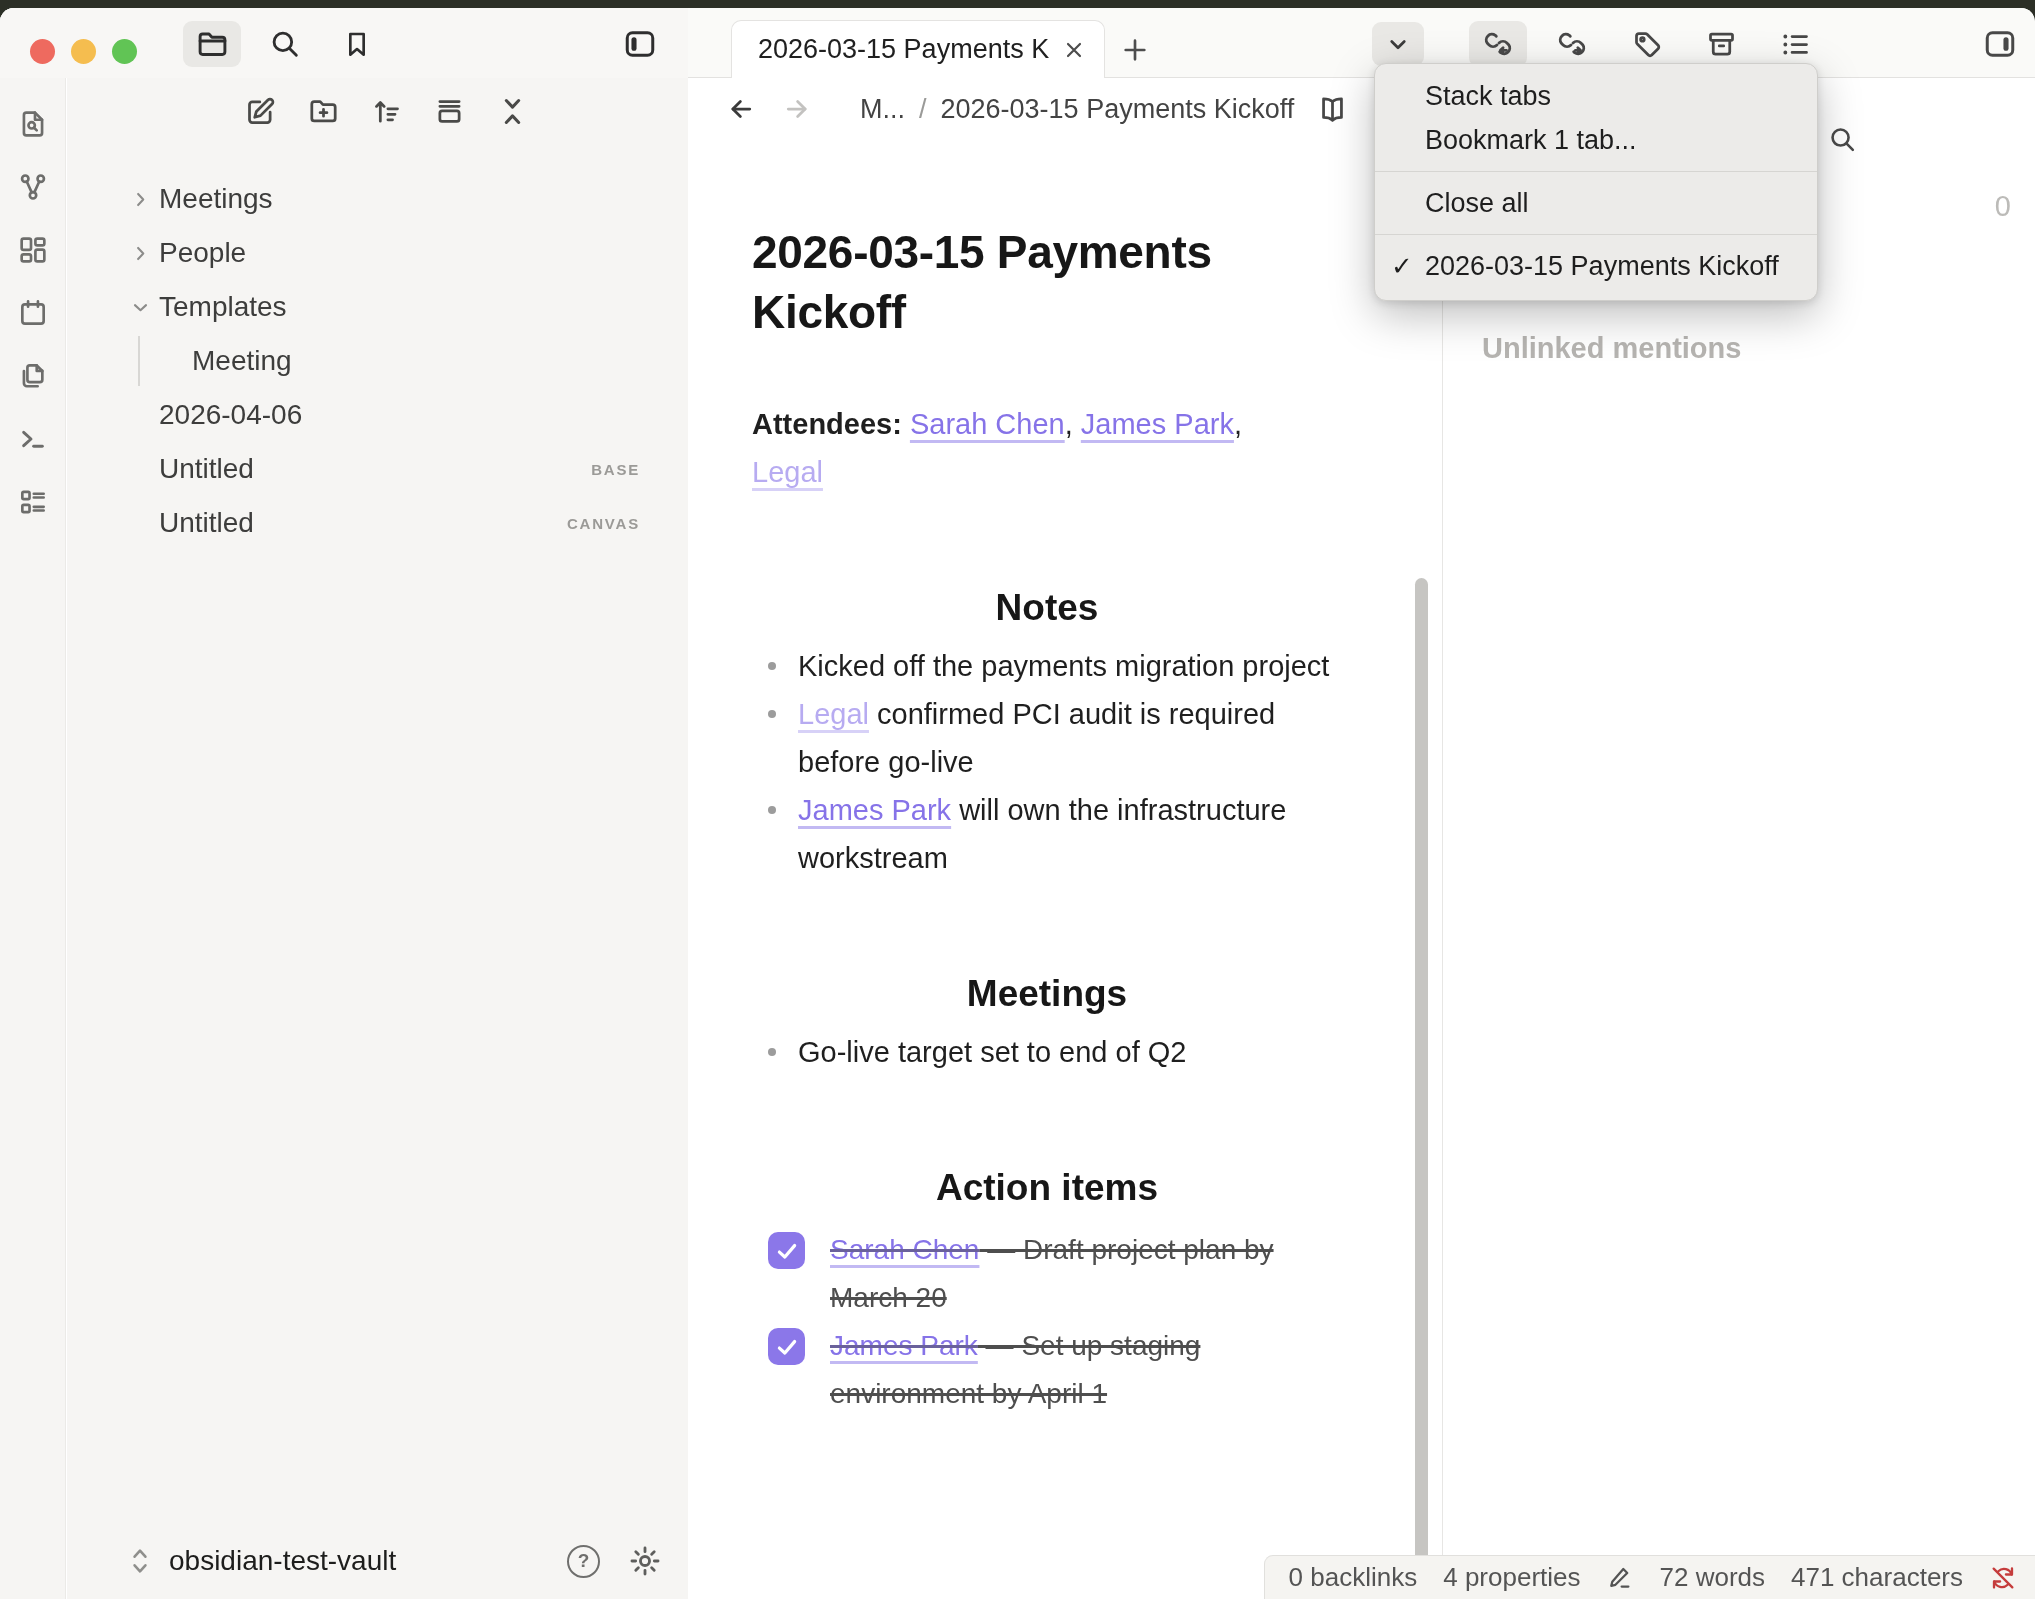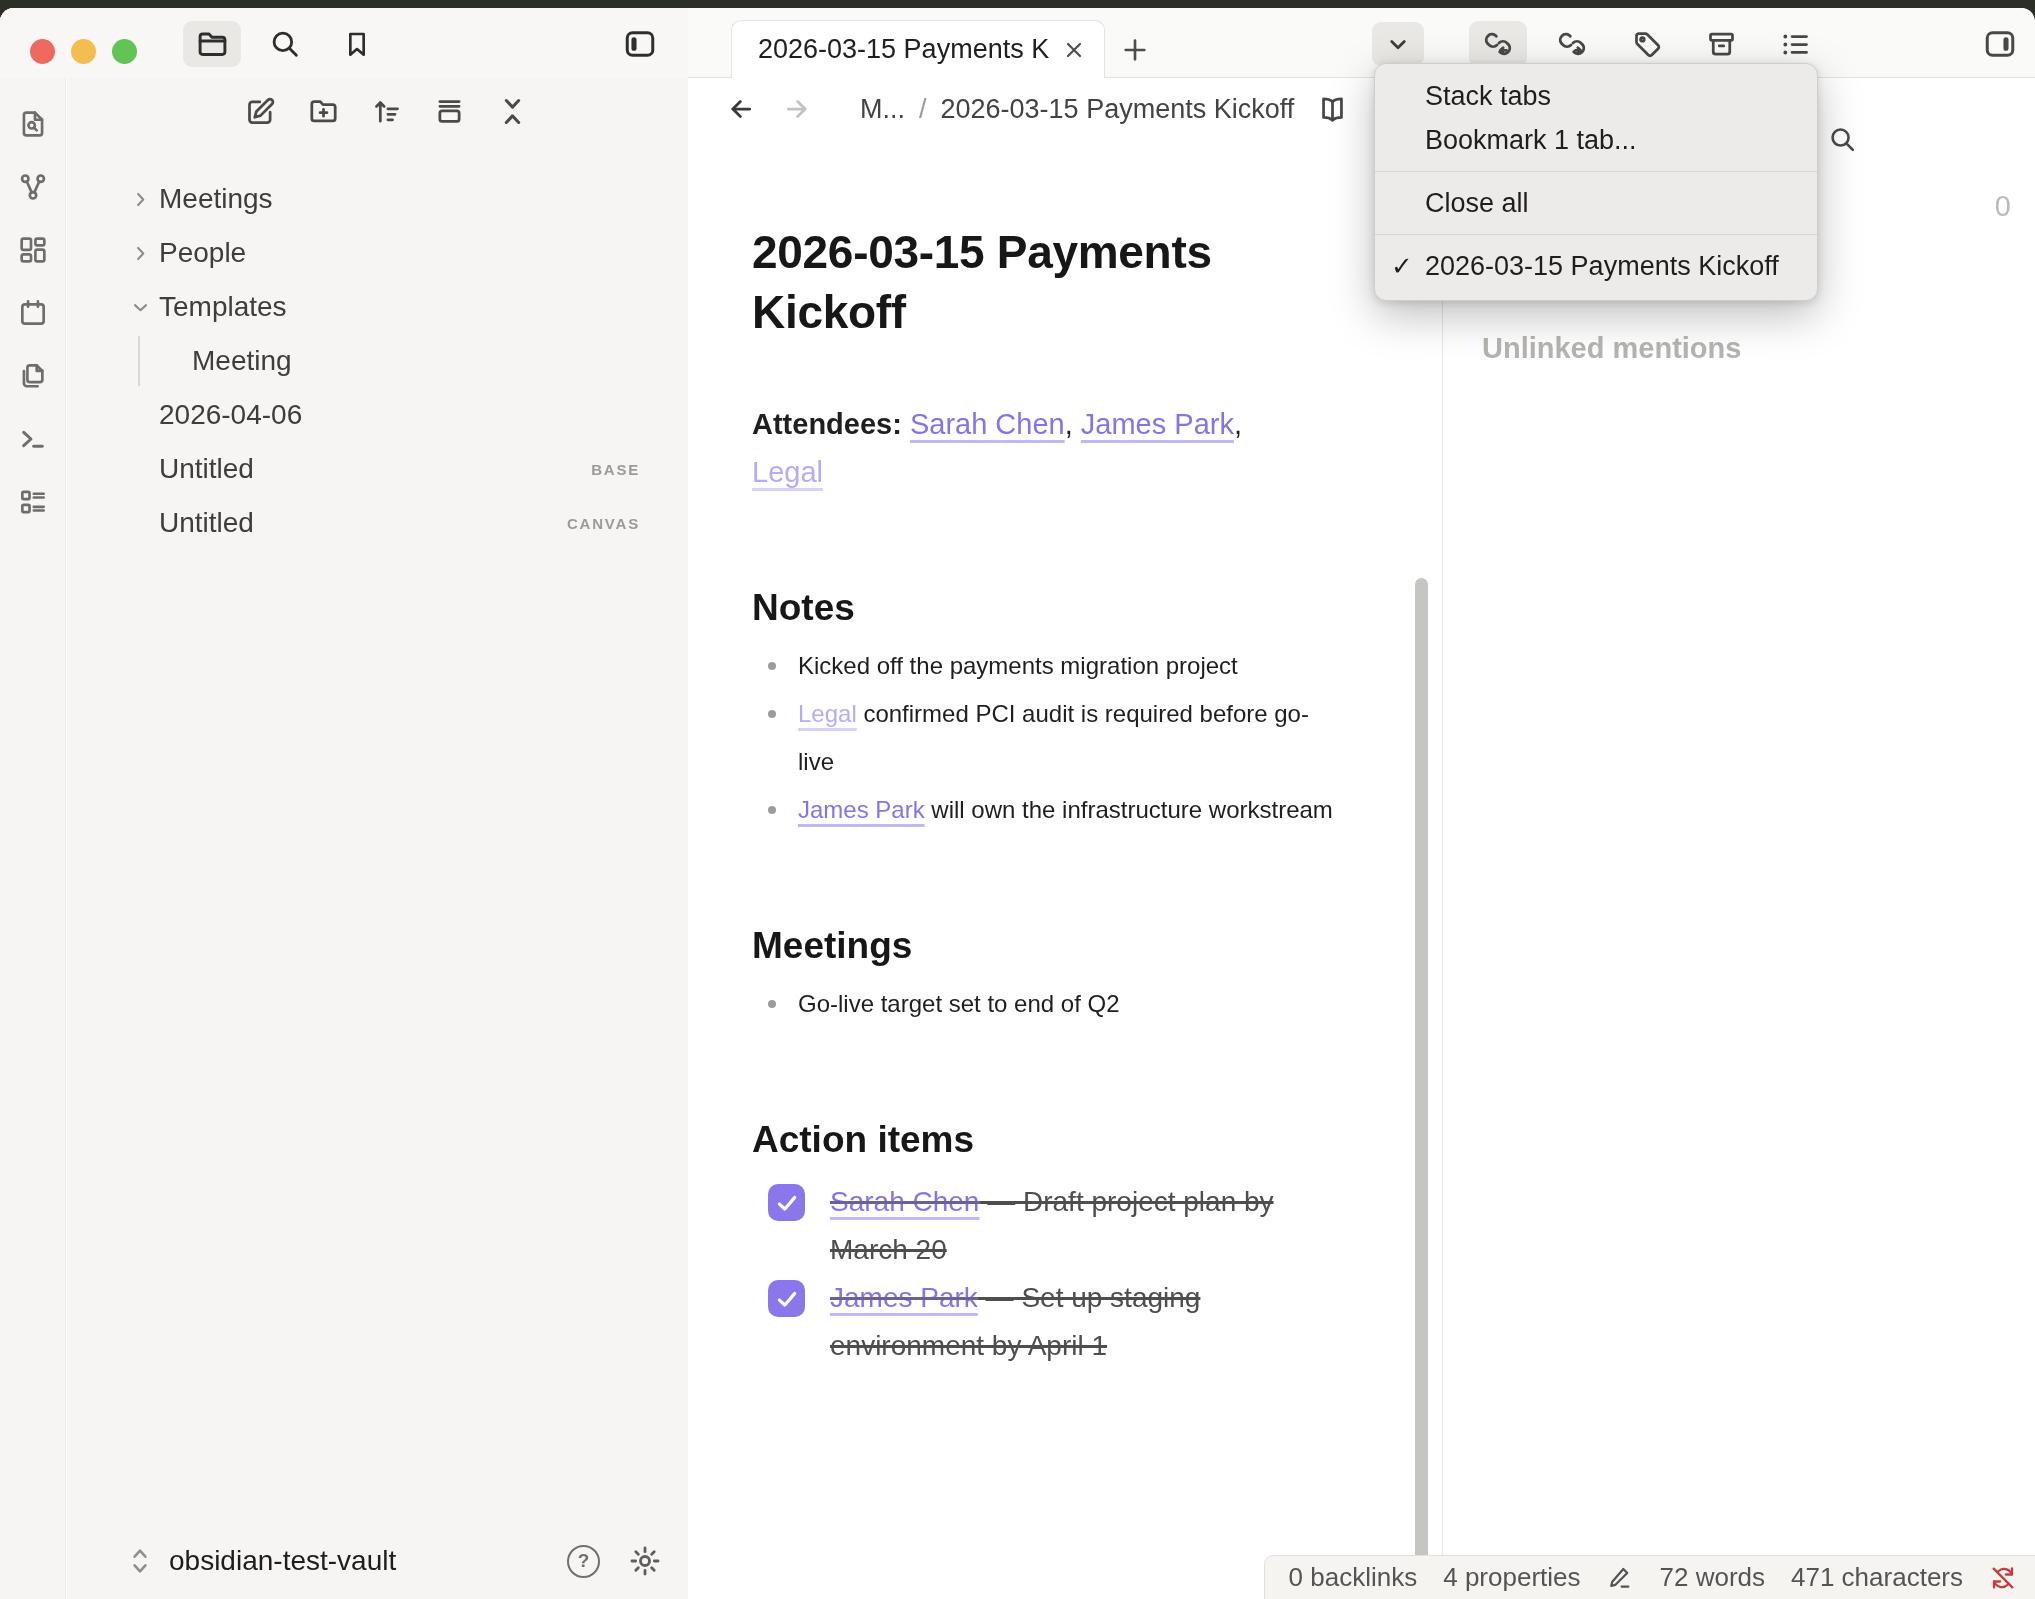--- a/index.html
+++ b/index.html
@@ -50,23 +50,23 @@
   .view-header{height:62px;display:flex;align-items:center;padding-left:38px;}
   .nav-arrow{margin-right:26px;display:flex;}
   .nav-back{color:#3b3b3b}.nav-fwd{color:#c3c2c0}
   .crumb{font-size:27px;color:#434343;margin-left:22px;white-space:nowrap;}
   .crumb-sep{color:#9a9a98;margin:0 14px;}
   .book{margin-left:22px;color:#474747;display:flex;}
   .doc{padding:82px 0 0 64px;width:590px;}
   .doc h1{font-size:46px;line-height:60px;font-weight:700;color:#171717;letter-spacing:-.3px;margin:0;}
   .attendees{margin:58px 0 0;max-width:560px;font-size:29px;line-height:48px;color:#1f1f1f;}
   .attendees b{font-weight:700;}
-  .doc h2{font-size:37px;line-height:48px;font-weight:700;color:#171717;margin:88px 0 0;}
+  .doc h2{font-size:37px;line-height:48px;font-weight:700;color:#171717;margin:88px 0 0;text-align:center;}
   ul.bullets{margin:10px 0 0;padding:0 0 0 46px;list-style:none;}
-  .bullets li{position:relative;font-size:24px;line-height:48px;color:#1f1f1f;}
+  .bullets li{position:relative;font-size:29px;line-height:48px;color:#1f1f1f;}
   .bullets li::before{content:"";position:absolute;left:-30px;top:20px;width:8px;height:8px;border-radius:50%;background:#9c9c9c;}
   ul.tasks{margin:14px 0 0;padding:0 0 0 16px;list-style:none;}
   .tasks li{position:relative;padding-left:62px;font-size:28px;line-height:48px;}
   .checkbox{position:absolute;left:0;top:6px;width:37px;height:37px;border-radius:10px;background:#8b77e9;display:flex;align-items:center;justify-content:center;color:#fff;}
   .task-text{color:#4e4e4e;text-decoration:line-through;text-decoration-thickness:2.5px;text-decoration-color:#4e4e4e;}
   .ilink{color:#8673e8;text-decoration:underline;text-decoration-color:rgba(134,115,232,.5);text-decoration-thickness:2.5px;text-underline-offset:6px;cursor:pointer;}
   .ilink.unresolved{color:#b7abf1;text-decoration-color:rgba(183,171,241,.55);}
   .task-text .ilink{text-decoration-line:underline line-through;}
   .scrollbar{position:absolute;left:1415px;top:500px;width:13px;height:1010px;border-radius:7px;background:#c6c5c2;}
   

